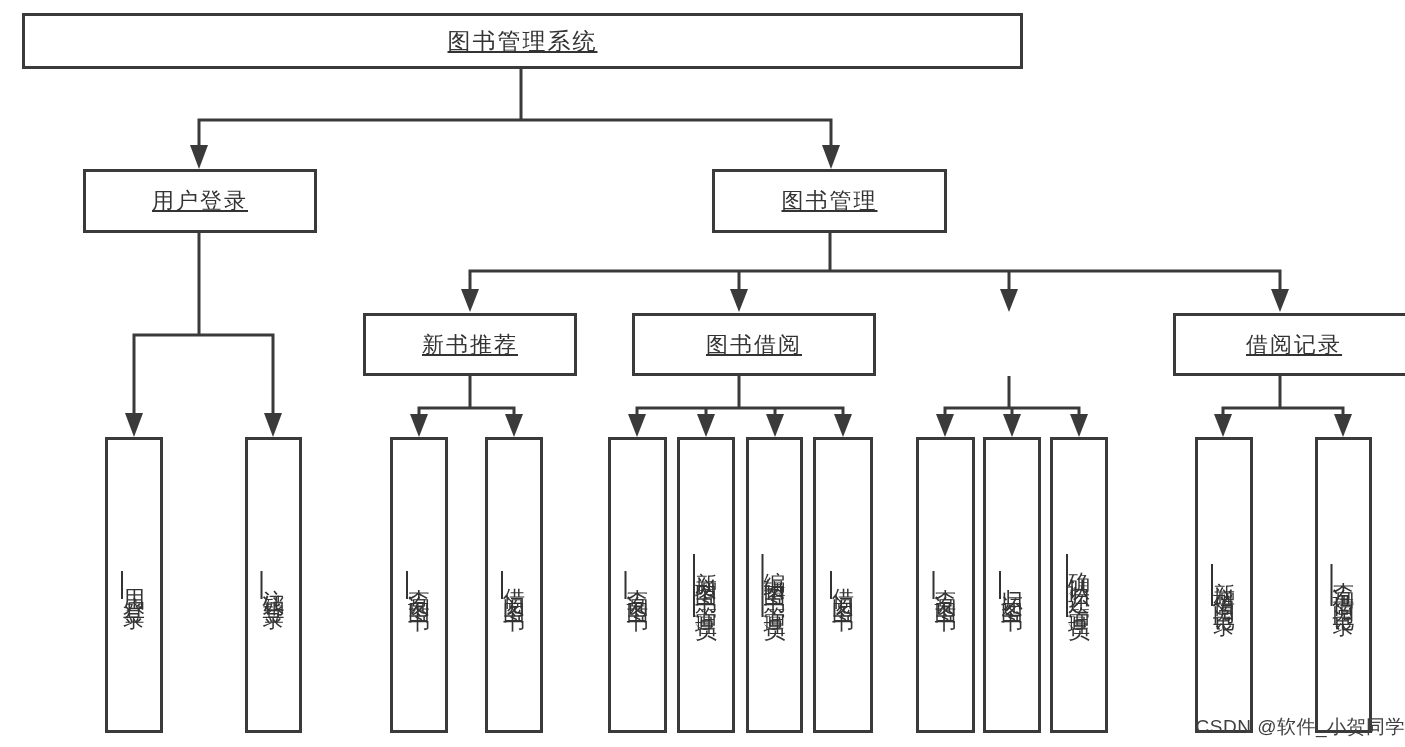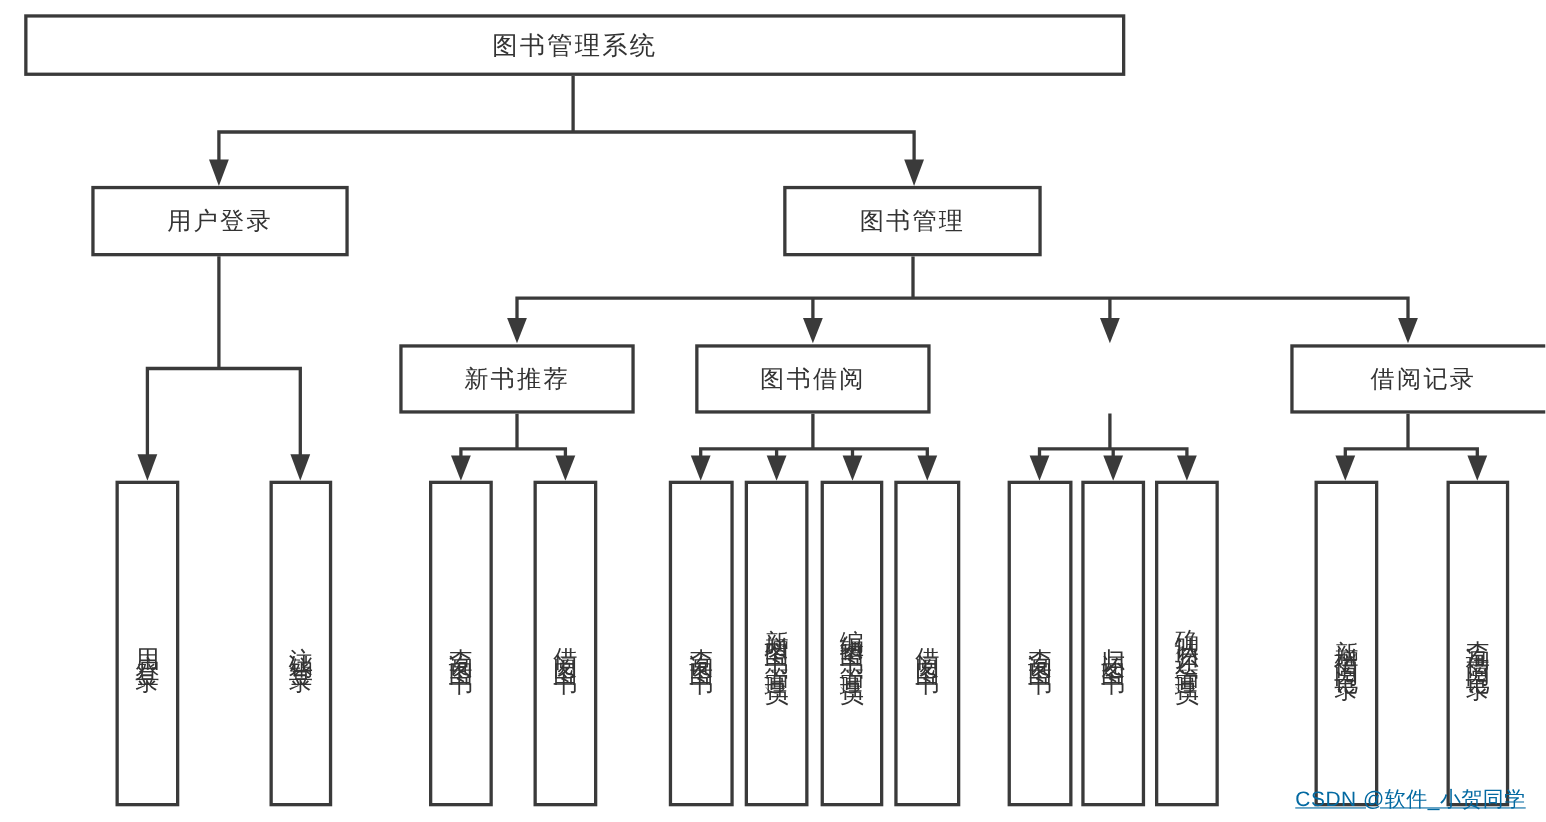--- a/index.html
+++ b/index.html
@@ -17,27 +17,28 @@
     box-sizing:border-box;
     border:3px solid #3a3a3a;
     background:#ffffff;
     display:flex;
     align-items:center;
     justify-content:center;
     font-size:22px;
     letter-spacing:2px;
     color:#333333;
     white-space:nowrap;
+    text-decoration:underline;
   }
   .root{left:22px;top:13px;width:1001px;height:56px;font-size:23px;}
   .lvl2a{left:83px;top:169px;width:234px;height:64px;}
   .lvl2b{left:712px;top:169px;width:235px;height:64px;}
   .lvl3{top:313px;height:63px;}
   .l3a{left:363px;width:214px;}
-  .l3b{left:632px;width:214px;}
+  .l3b{left:632px;width:244px;}
   .l3c{left:902px;width:215px;}
   .l3d{left:1173px;width:242px;}
   .leaf{
     top:437px;height:296px;
     writing-mode:vertical-rl;
     text-orientation:mixed;
     font-size:22px;
     letter-spacing:7px;
     white-space:normal;
   }
@@ -49,26 +50,25 @@
   .lfC2{left:677px;width:58px;}
   .lfC3{left:746px;width:57px;}
   .lfC4{left:813px;width:60px;}
   .lfD1{left:916px;width:59px;}
   .lfD2{left:983px;width:58px;}
   .lfD3{left:1050px;width:58px;}
   .lfE1{left:1195px;width:58px;}
   .lfE2{left:1315px;width:57px;}
   .watermark{
     position:absolute;
-    right:18px;top:714px;
+    right:0;top:714px;
     font-size:19px;
     letter-spacing:0.5px;
-    color:#0369a1;
+    color:#404040;
     z-index:5;
-    text-decoration:underline;
   }
 </style>
 </head>
 <body>
 
 <div class="stage">
 
   <svg class="wires" viewBox="0 0 1405 747" fill="none" stroke="#3a3a3a" stroke-width="3">
 
     <g>

